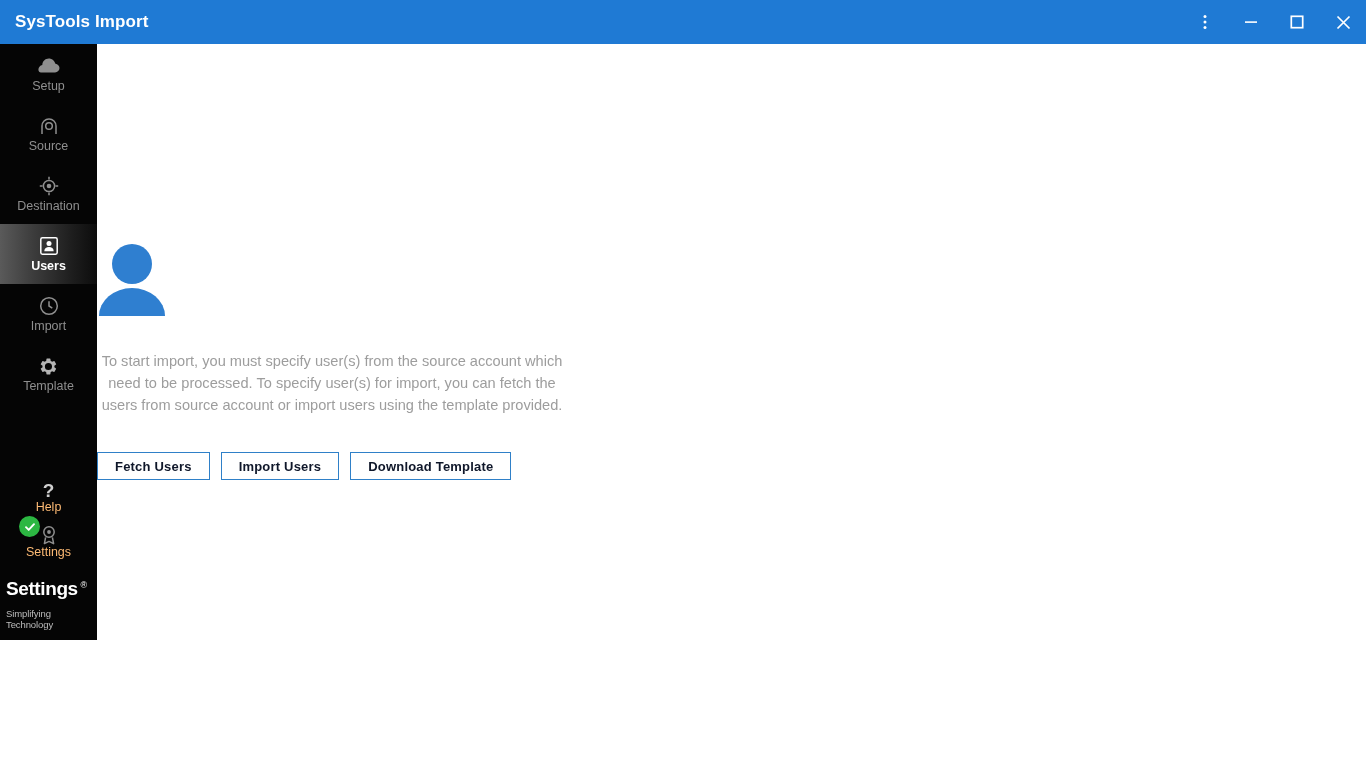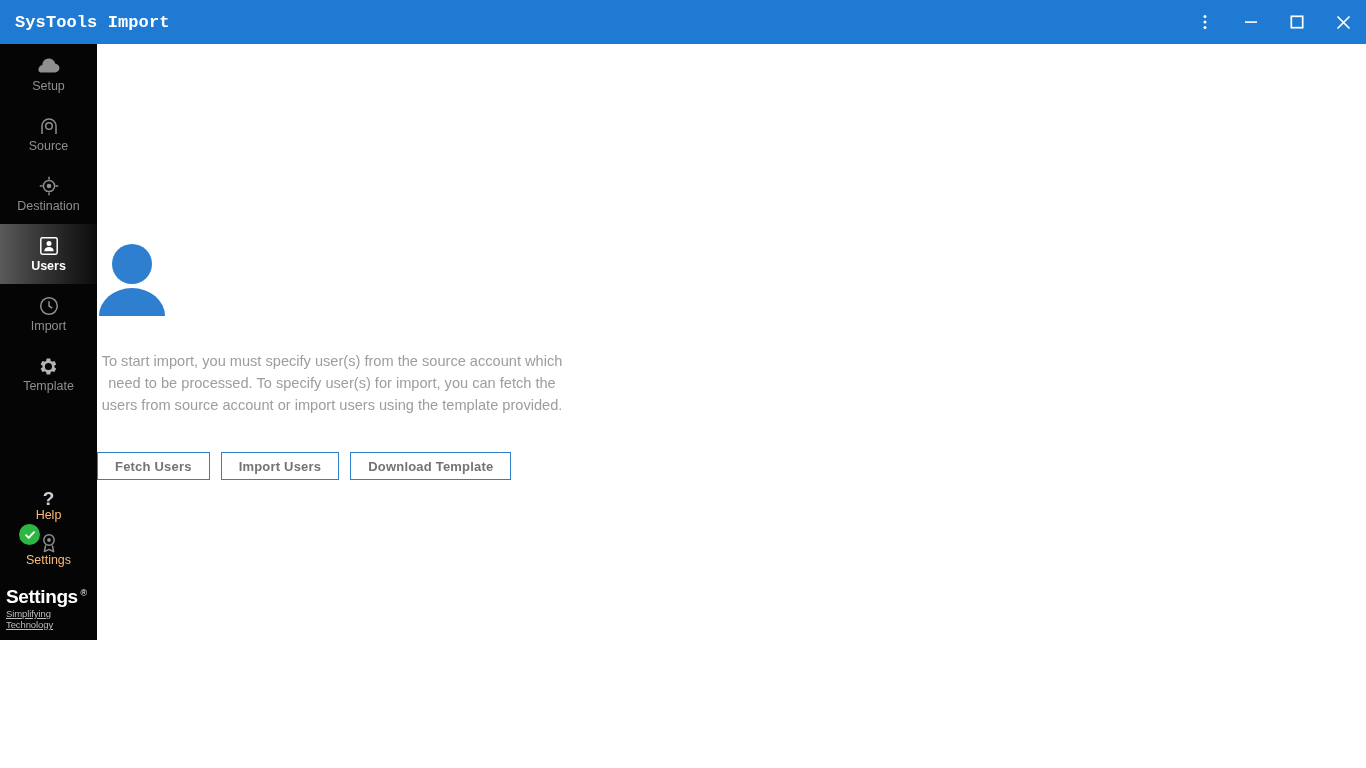--- a/index.html
+++ b/index.html
@@ -19,21 +19,20 @@
     background: #1f7ad4;
     display: flex; align-items: center;
   }
   .titlebar-title {
     color: #ffffff;
     font-size: 17px;
     font-weight: bold;
     letter-spacing: 0.1px;
     margin-left: 15px;
     user-select: none;
-    font-family: Liberation Mono, monospace;
   }
   .titlebar-spacer { flex: 1; }
   .win-btn {
     width: 46px; height: 44px;
     display: flex; align-items: center; justify-content: center;
     cursor: default;
   }
   .win-btn svg { display: block; }
 
   
@@ -105,23 +104,22 @@
   .logo-reg {
     position: absolute;
     top: -4px; right: -9px;
     font-size: 9px;
     font-weight: normal;
   }
   .logo-tag {
     color: #bdbdbd;
     font-size: 9.5px;
     line-height: 11px;
-    margin-top: 1px;
+    margin-top: 9px;
     letter-spacing: -0.1px;
-    text-decoration: underline;
   }
 
   
   .content {
     position: absolute; top: 44px; left: 97px;
     width: 1269px; height: 724px;
     background: #ffffff;
   }
   .empty-state {
     position: absolute;
@@ -139,21 +137,21 @@
   }
   .btn-row {
     margin-top: 36px;
     display: flex; gap: 11px;
   }
   .obtn {
     height: 28px;
     padding: 0 17px;
     border: 1px solid #2f80c8;
     background: #ffffff;
-    color: #737373;
+    color: #0f172a;
     font-family: "Liberation Sans", sans-serif;
     font-size: 13px;
     font-weight: bold;
     letter-spacing: 0.2px;
     display: flex; align-items: center; justify-content: center;
     cursor: pointer;
   }
 </style>
 </head>
 <body>

